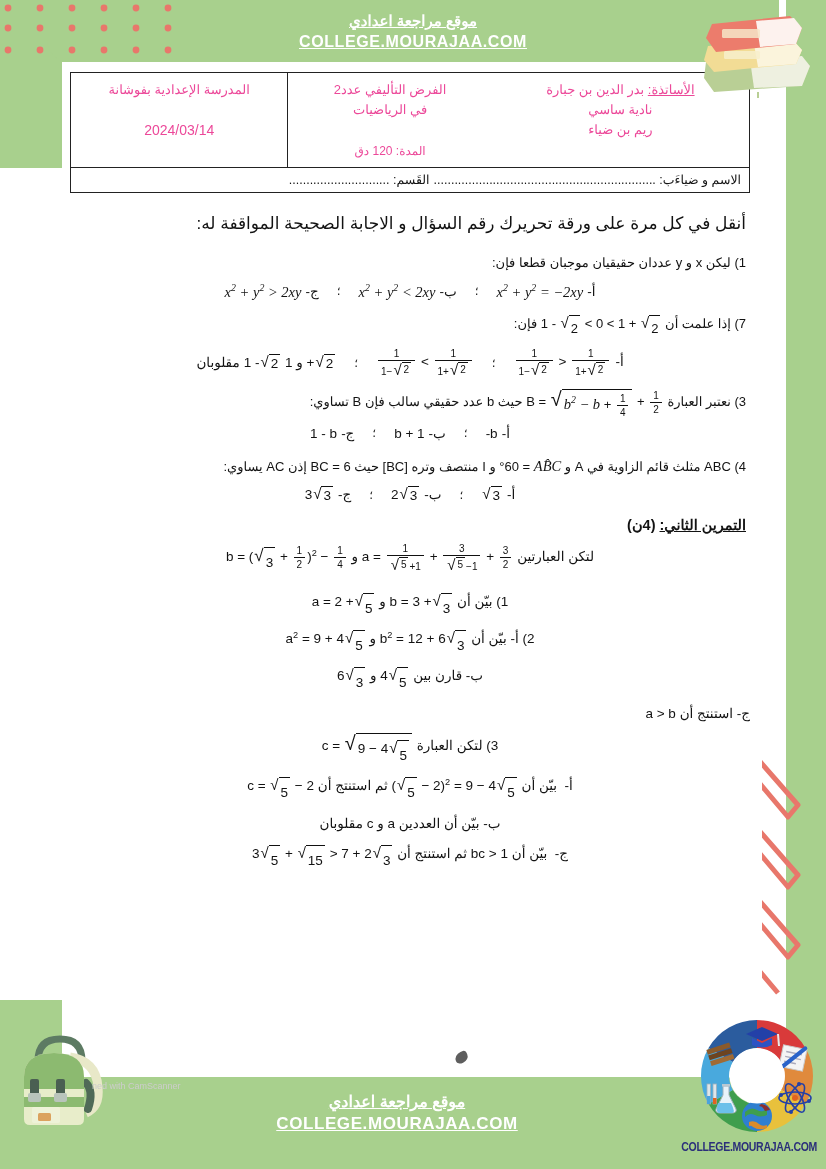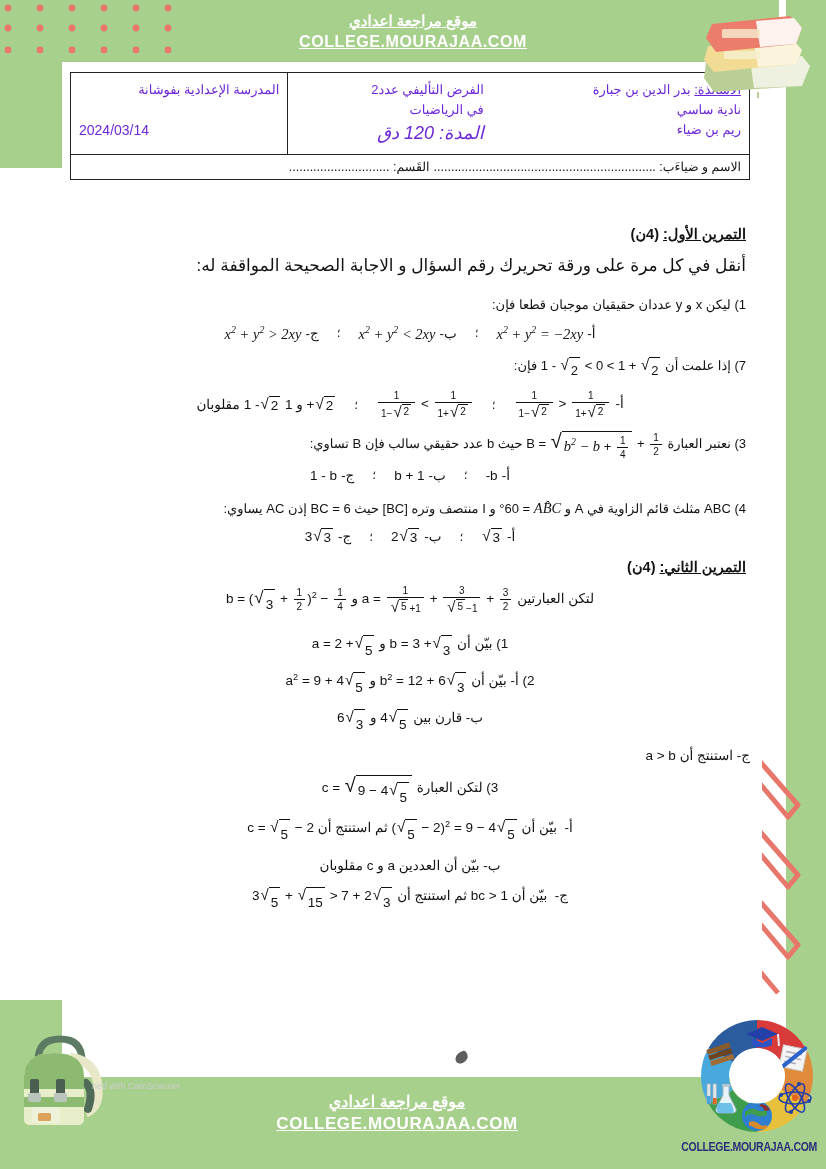--- a/index.html
+++ b/index.html
@@ -146,40 +146,41 @@
     position: absolute;
     left: 8px; top: 10px;
     width: 680px;
     border: 1.6px solid #222;
     border-collapse: collapse;
   }
   .hdr-row { display: flex; }
   .hdr-cell {
     border-left: 1.6px solid #222;
     padding: 7px 8px 6px 8px;
+    text-align: center;
     font-size: 13px;
-    color: #6d28d9;
+    color: #ec4899;
     line-height: 1.55;
   }
   .hdr-cell:first-child { border-left: none; }
   .cell-teachers { width: 258px; }
   .cell-subject  { width: 205px; }
   .cell-school   { width: 217px; border-left: none; }
 
   .u { text-decoration: underline; }
   .hdr-cell .date {
     direction: ltr;
     display: block;
     margin-top: 20px;
     font-size: 14px;
   }
   .hdr-cell .dur {
     display: block;
-    font-size: 18px;
-    font-style: italic;
+    margin-top: 22px;
+    font-size: 12px;
   }
   .hdr-id-row {
     border-top: 1.6px solid #222;
     padding: 4px 8px 5px 8px;
     font-size: 12.5px;
     color: #141414;
     display: flex;
     justify-content: flex-start;
     gap: 4px;
     white-space: nowrap;
@@ -367,24 +368,20 @@
       </div>
     </div>
     <div class="hdr-id-row">
       <span class="dotline">الاسم و ضياءَب: ................................................................</span>
       <span class="dotline">القَسم: .............................</span>
     </div>
   </div>
 
   <div class="content">
 
-    <div class="ex-title">
-      <span class="t">التمرين الأول:</span>
-      <span>(4ن)</span>
-    </div>
 
     <div class="instr">أنقل في كل مرة على ورقة تحريرك رقم السؤال و الاجابة الصحيحة المواقفة له:</div>
 
     <div class="q">1) ليكن x و y عددان حقيقيان موجبان قطعا فإن:</div>
     <div class="choices">
       <span class="choice">
         <span>أ-</span>
         <span class="math">x<sup>2</sup> + y<sup>2</sup> = −2xy</span>
       </span>
       <span class="sep">؛</span>

